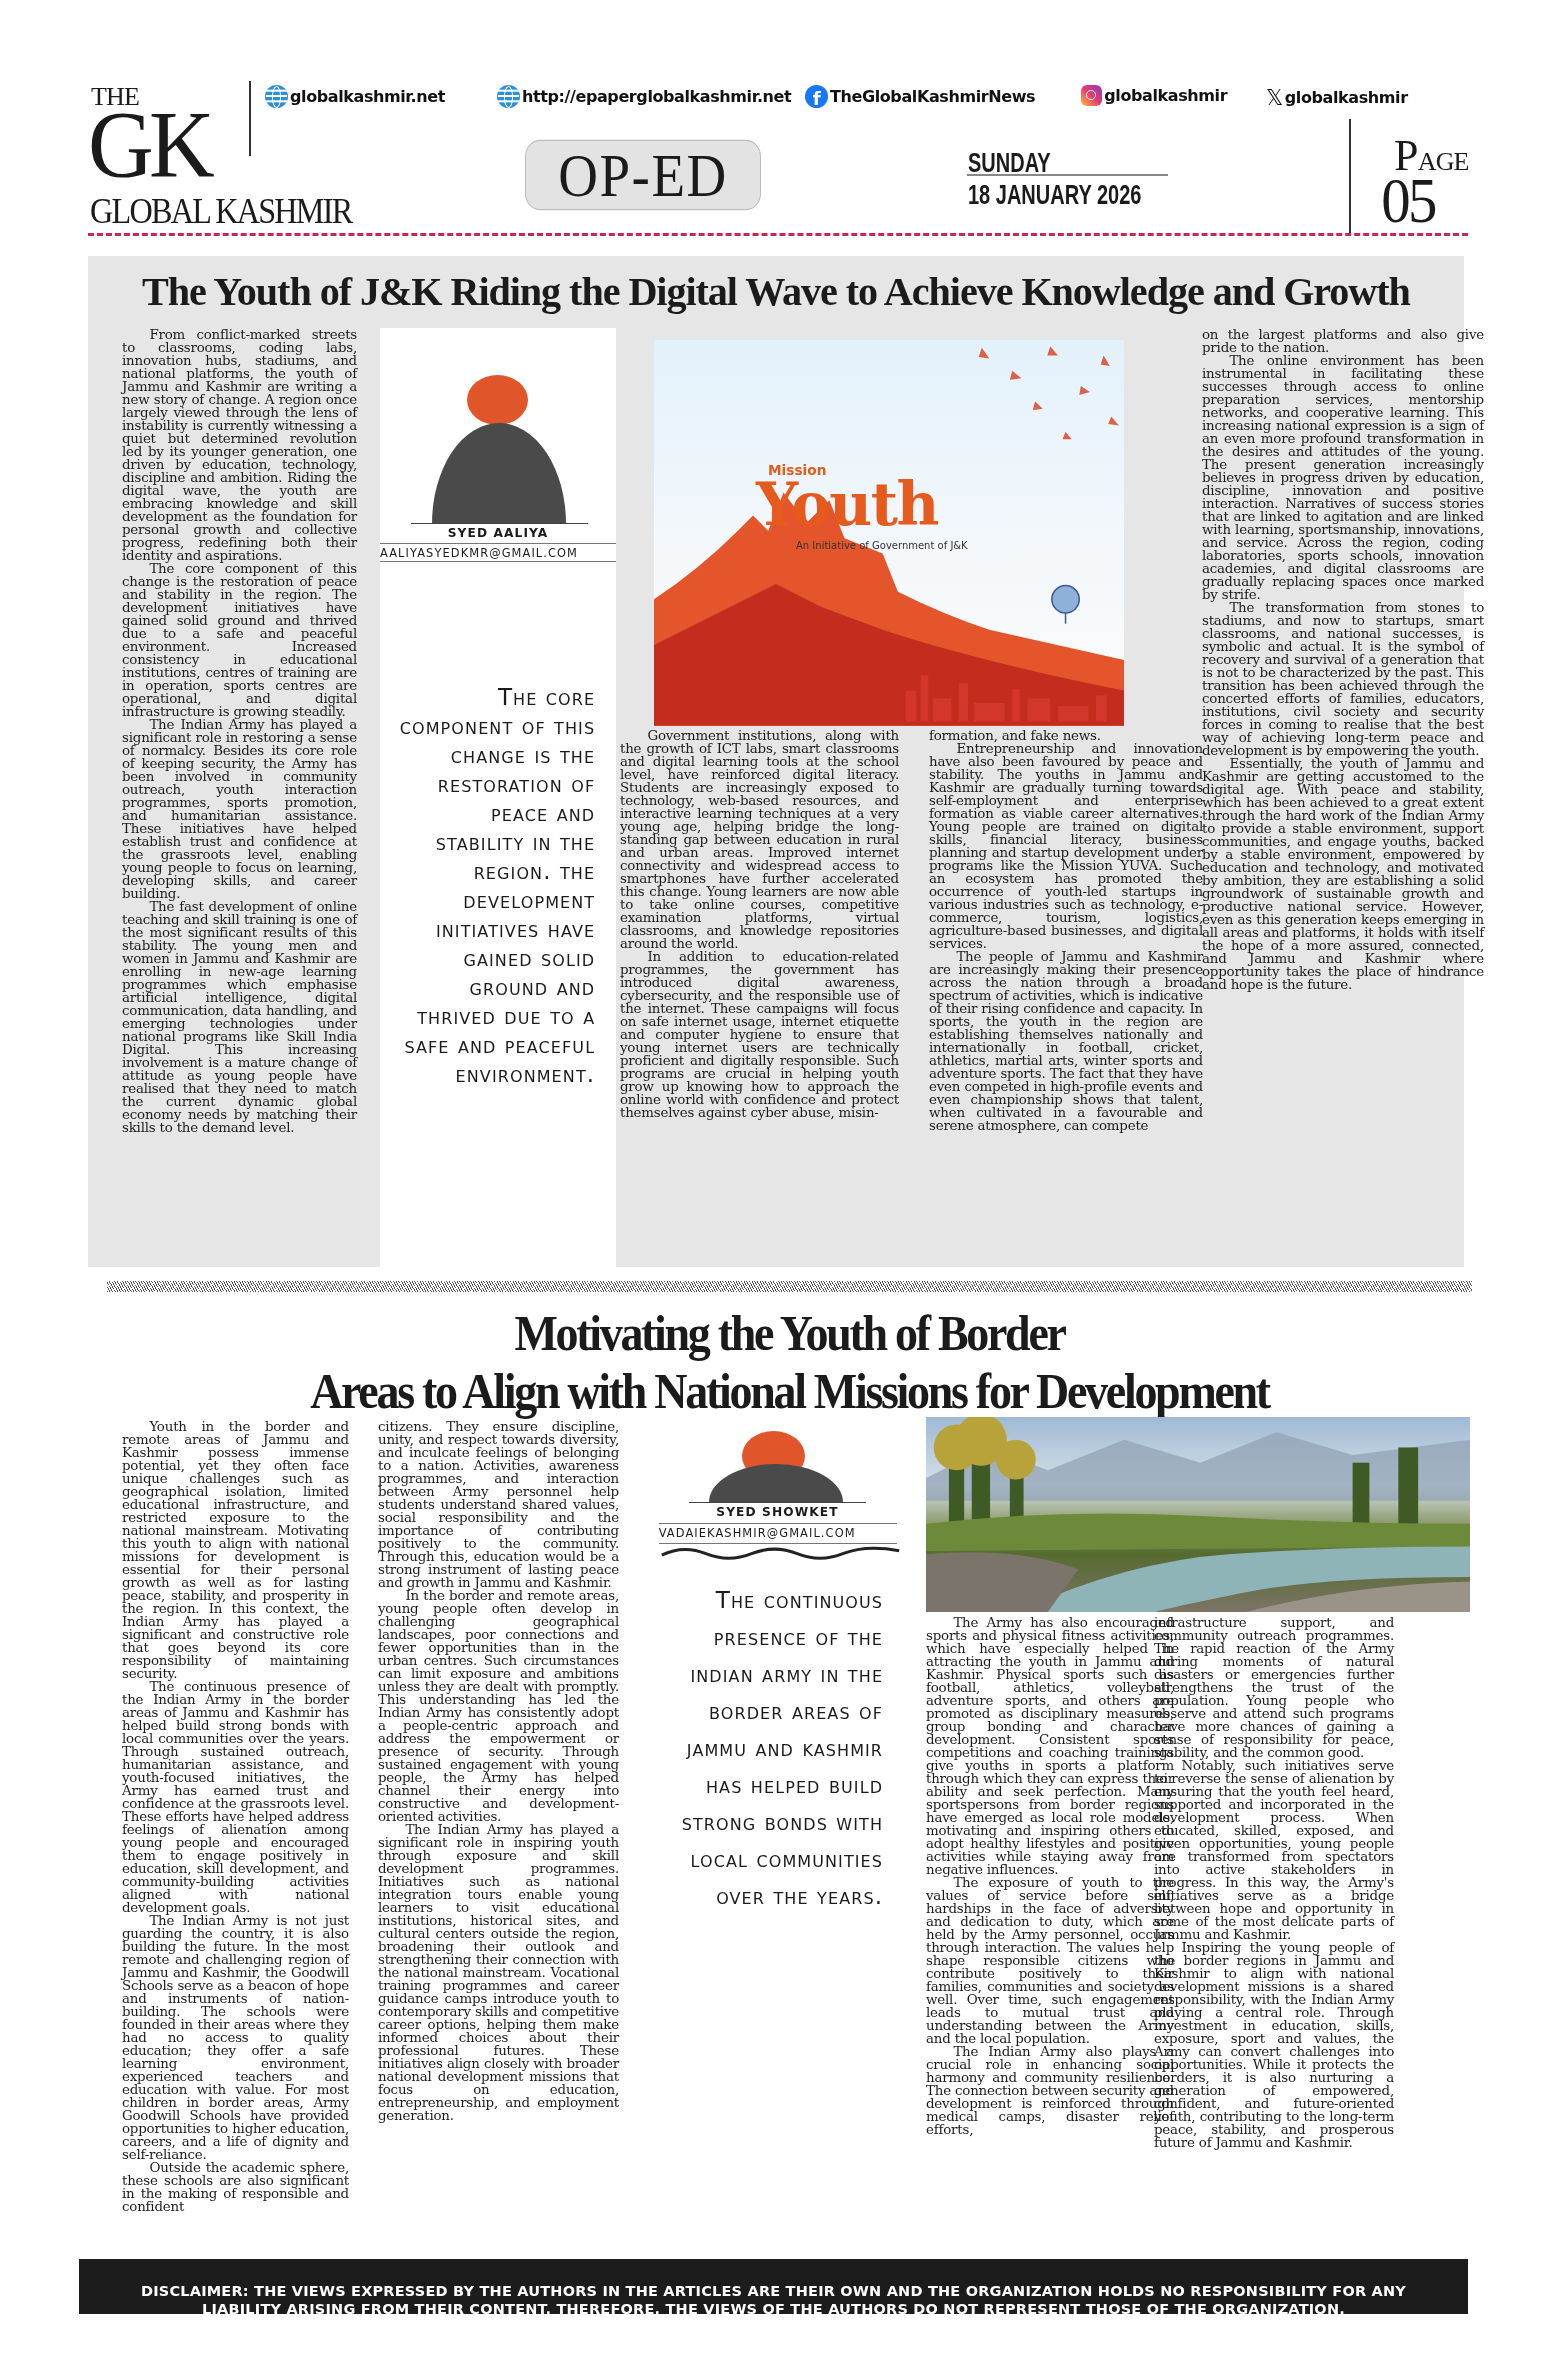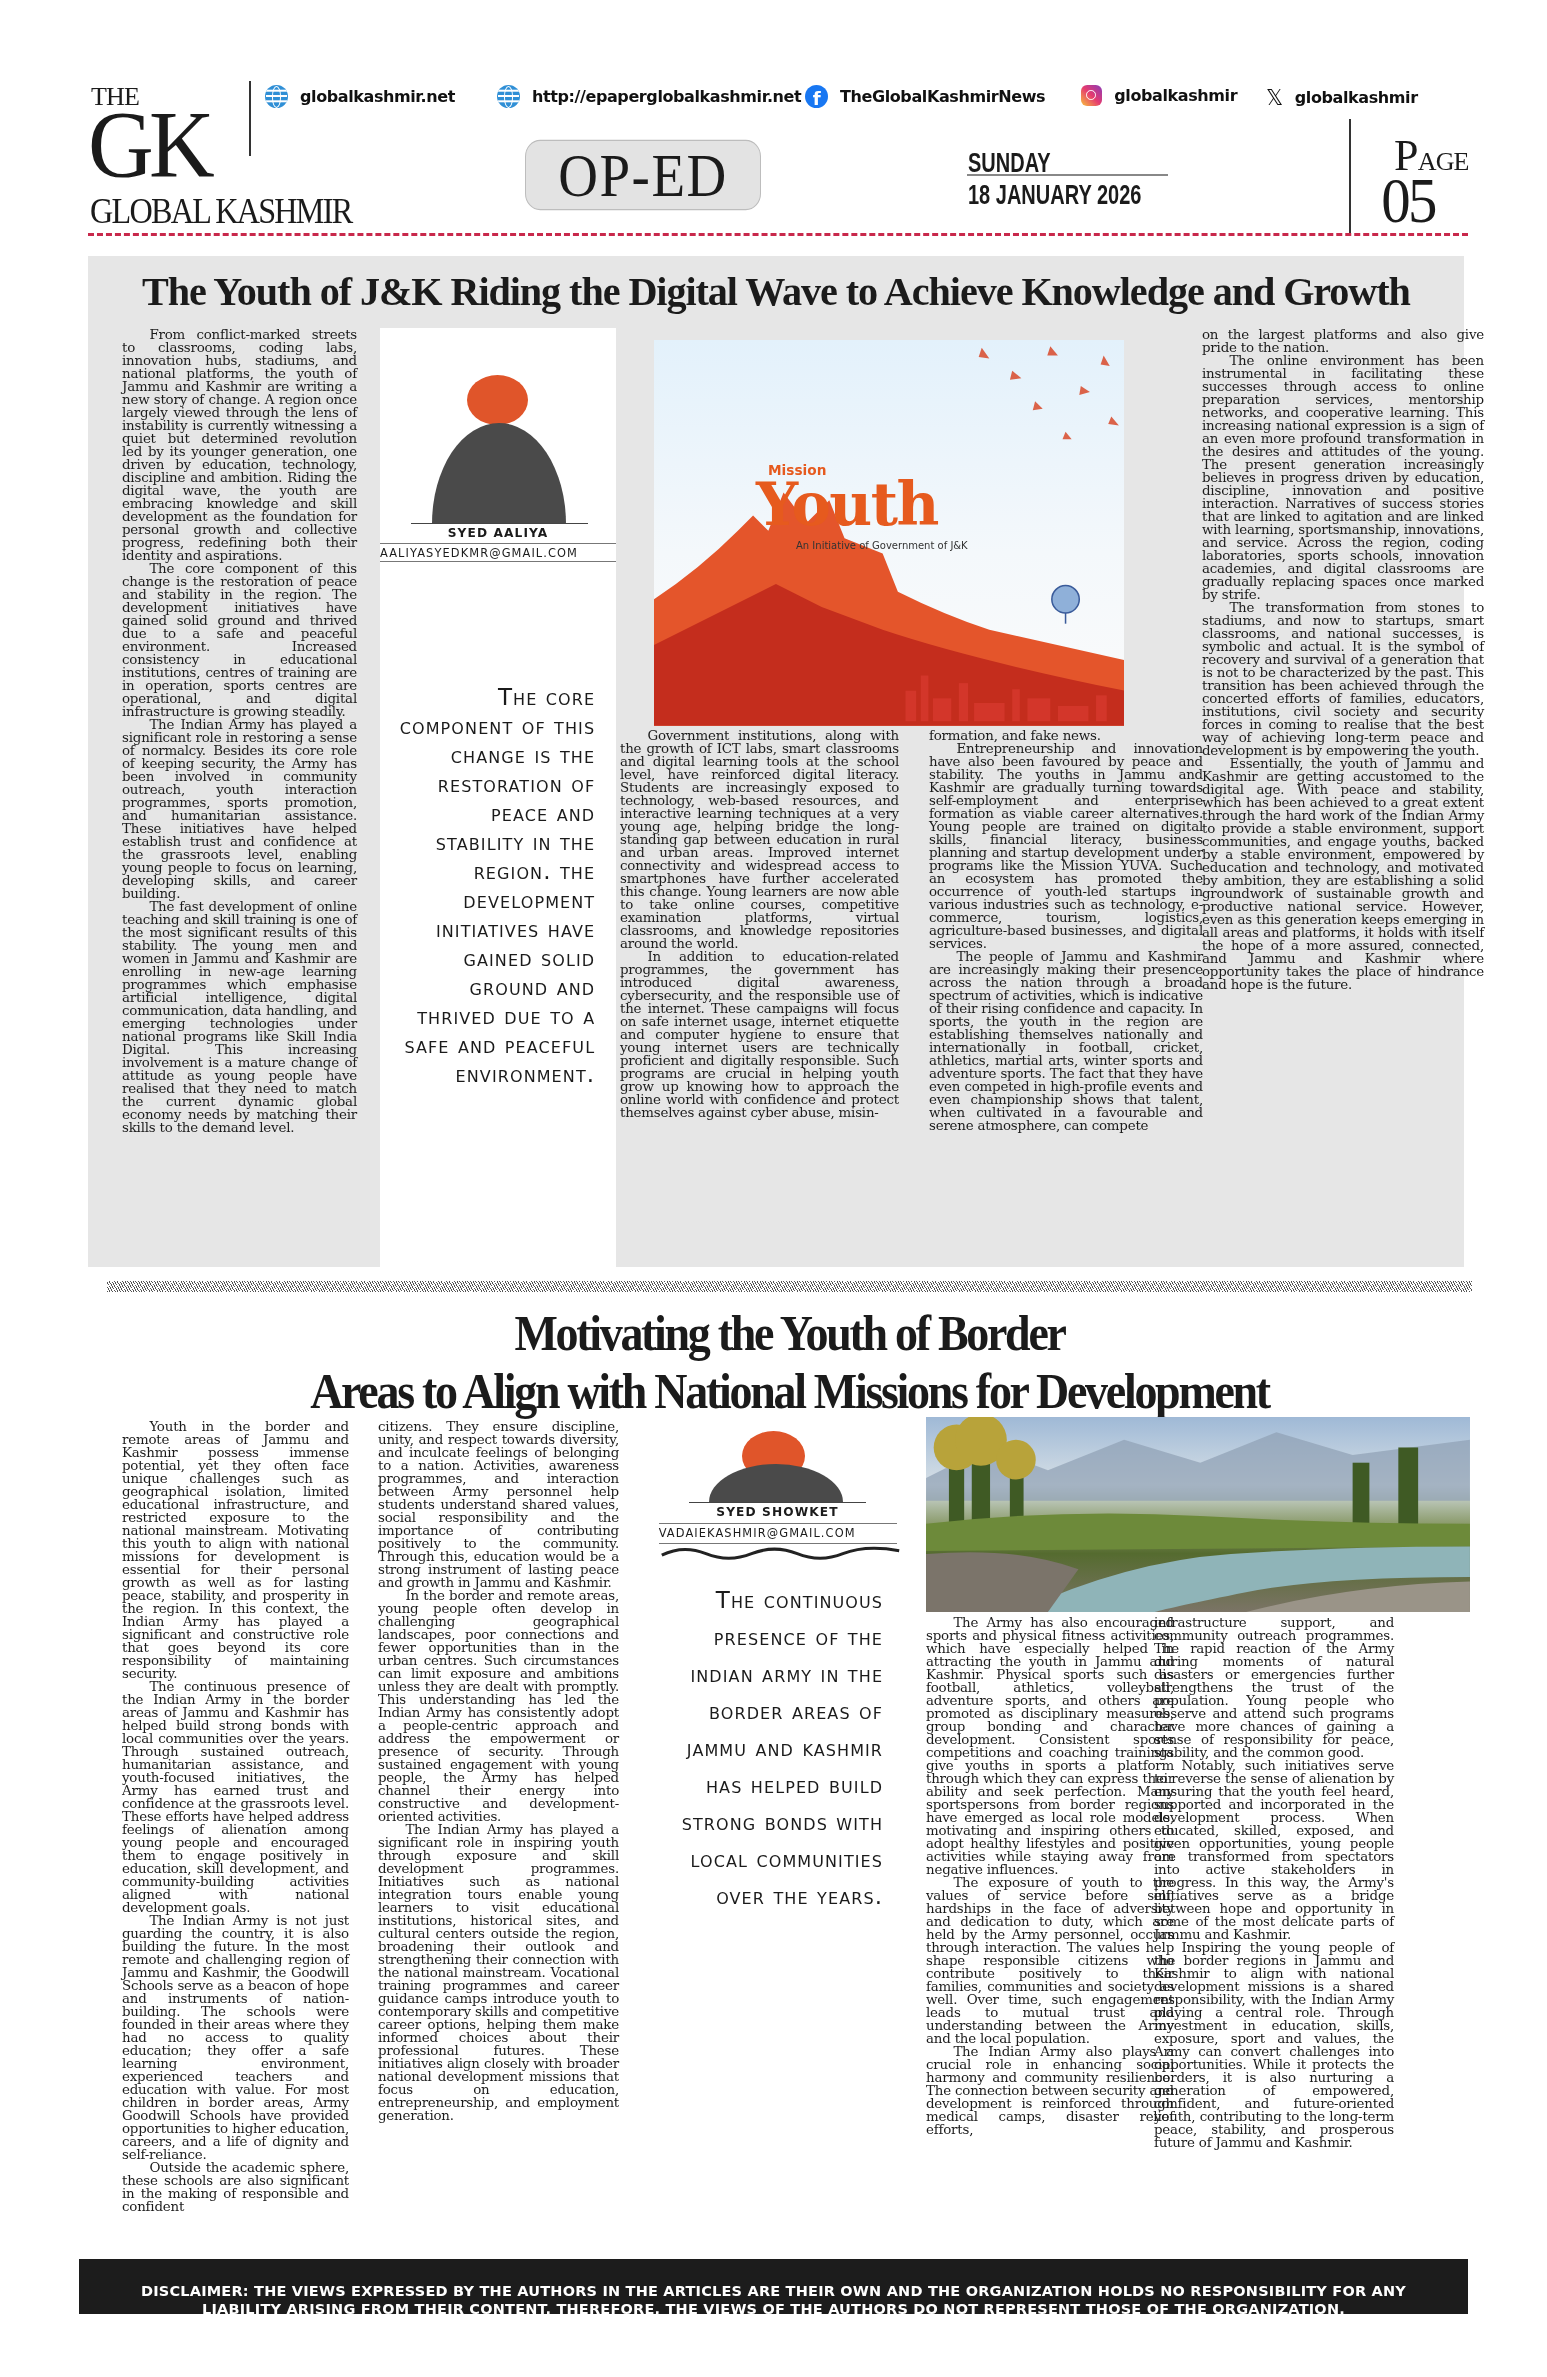--- a/index.html
+++ b/index.html
@@ -4,21 +4,21 @@
 <style>
   html, body { margin: 0; padding: 0; background: #ffffff; }
   body { width: 1548px; height: 2377px; position: relative; overflow: hidden; font-family: "DejaVu Serif", serif; color: #1b1b1b; }
   .abs { position: absolute; }
 
   
   .mast-the { left: 91px; top: 82px; font-family: "Liberation Serif", serif; font-size: 26px; letter-spacing: -0.8px; }
   .mast-gk { left: 88px; top: 99px; font-family: "Liberation Serif", serif; font-size: 91px; line-height: 1; letter-spacing: -4.6px; transform: scaleY(1.05); }
   .mast-gk-name { left: 90px; top: 192px; font-family: "Liberation Serif", serif; font-size: 35px; letter-spacing: -1.9px; transform: scaleX(0.92); transform-origin: left; }
   .mast-vrule { left: 249px; top: 81px; width: 1.5px; height: 75px; background: #333; }
-  .social { top: 85px; display: flex; align-items: center; gap: 12px; font-family: "DejaVu Sans", sans-serif; font-weight: bold; font-size: 16px; letter-spacing: -0.4px; color: #111; }
+  .social { top: 85px; display: flex; align-items: center; gap: 2px; font-family: "DejaVu Sans", sans-serif; font-weight: bold; font-size: 16px; letter-spacing: -0.4px; color: #111; }
   .ico-globe { width: 23px; height: 23px; border-radius: 50%; background: #2f8fd6; position: relative; overflow: hidden; }
   .ico-globe::before { content: ""; position: absolute; left: 6.9px; top: 0.8px; width: 7.6px; height: 20px; border: 1.5px solid #fff; border-radius: 50%; }
   .ico-globe::after { content: ""; position: absolute; left: 0.8px; top: 10px; width: 21.3px; height: 1.5px; background: #fff; box-shadow: 0 -5.3px 0 #fff, 0 5.3px 0 #fff; }
   .ico-fb { width: 23px; height: 23px; border-radius: 50%; background: #1877f2; color: #fff; font-family: "DejaVu Sans", sans-serif; font-weight: bold; font-size: 18.3px; display: flex; align-items: flex-end; justify-content: center; line-height: 1; overflow: hidden; }
   .ico-ig { width: 21.3px; height: 21.3px; border-radius: 6.1px; background: linear-gradient(45deg, #f9c13c, #e53b6f 50%, #8a3ab9); position: relative; }
   .ico-ig::before { content: ""; position: absolute; left: 5.3px; top: 5.3px; width: 7.6px; height: 7.6px; border: 1.5px solid #fff; border-radius: 50%; }
   .ico-x { font-family: "DejaVu Sans", sans-serif; font-size: 21.3px; font-weight: normal; color: #111; }
   .oped-pill { left: 525px; top: 143px; width: 236px; height: 64px; border-radius: 15.2px; background: #e3e3e3; border: 1.5px solid #bdbdbd; box-sizing: border-box; display: flex; align-items: center; justify-content: center; font-family: "Liberation Serif", serif; font-size: 55px; letter-spacing: 1.5px; transform: scaleY(1.1); }
   .mast-day { left: 968px; top: 148px; font-family: "Liberation Sans", sans-serif; font-weight: bold; font-size: 20px; transform: scaleY(1.35); transform-origin: top; letter-spacing: 0px; }
   .mast-date-rule { left: 967px; top: 174px; width: 201px; height: 1.5px; background: #888; }

